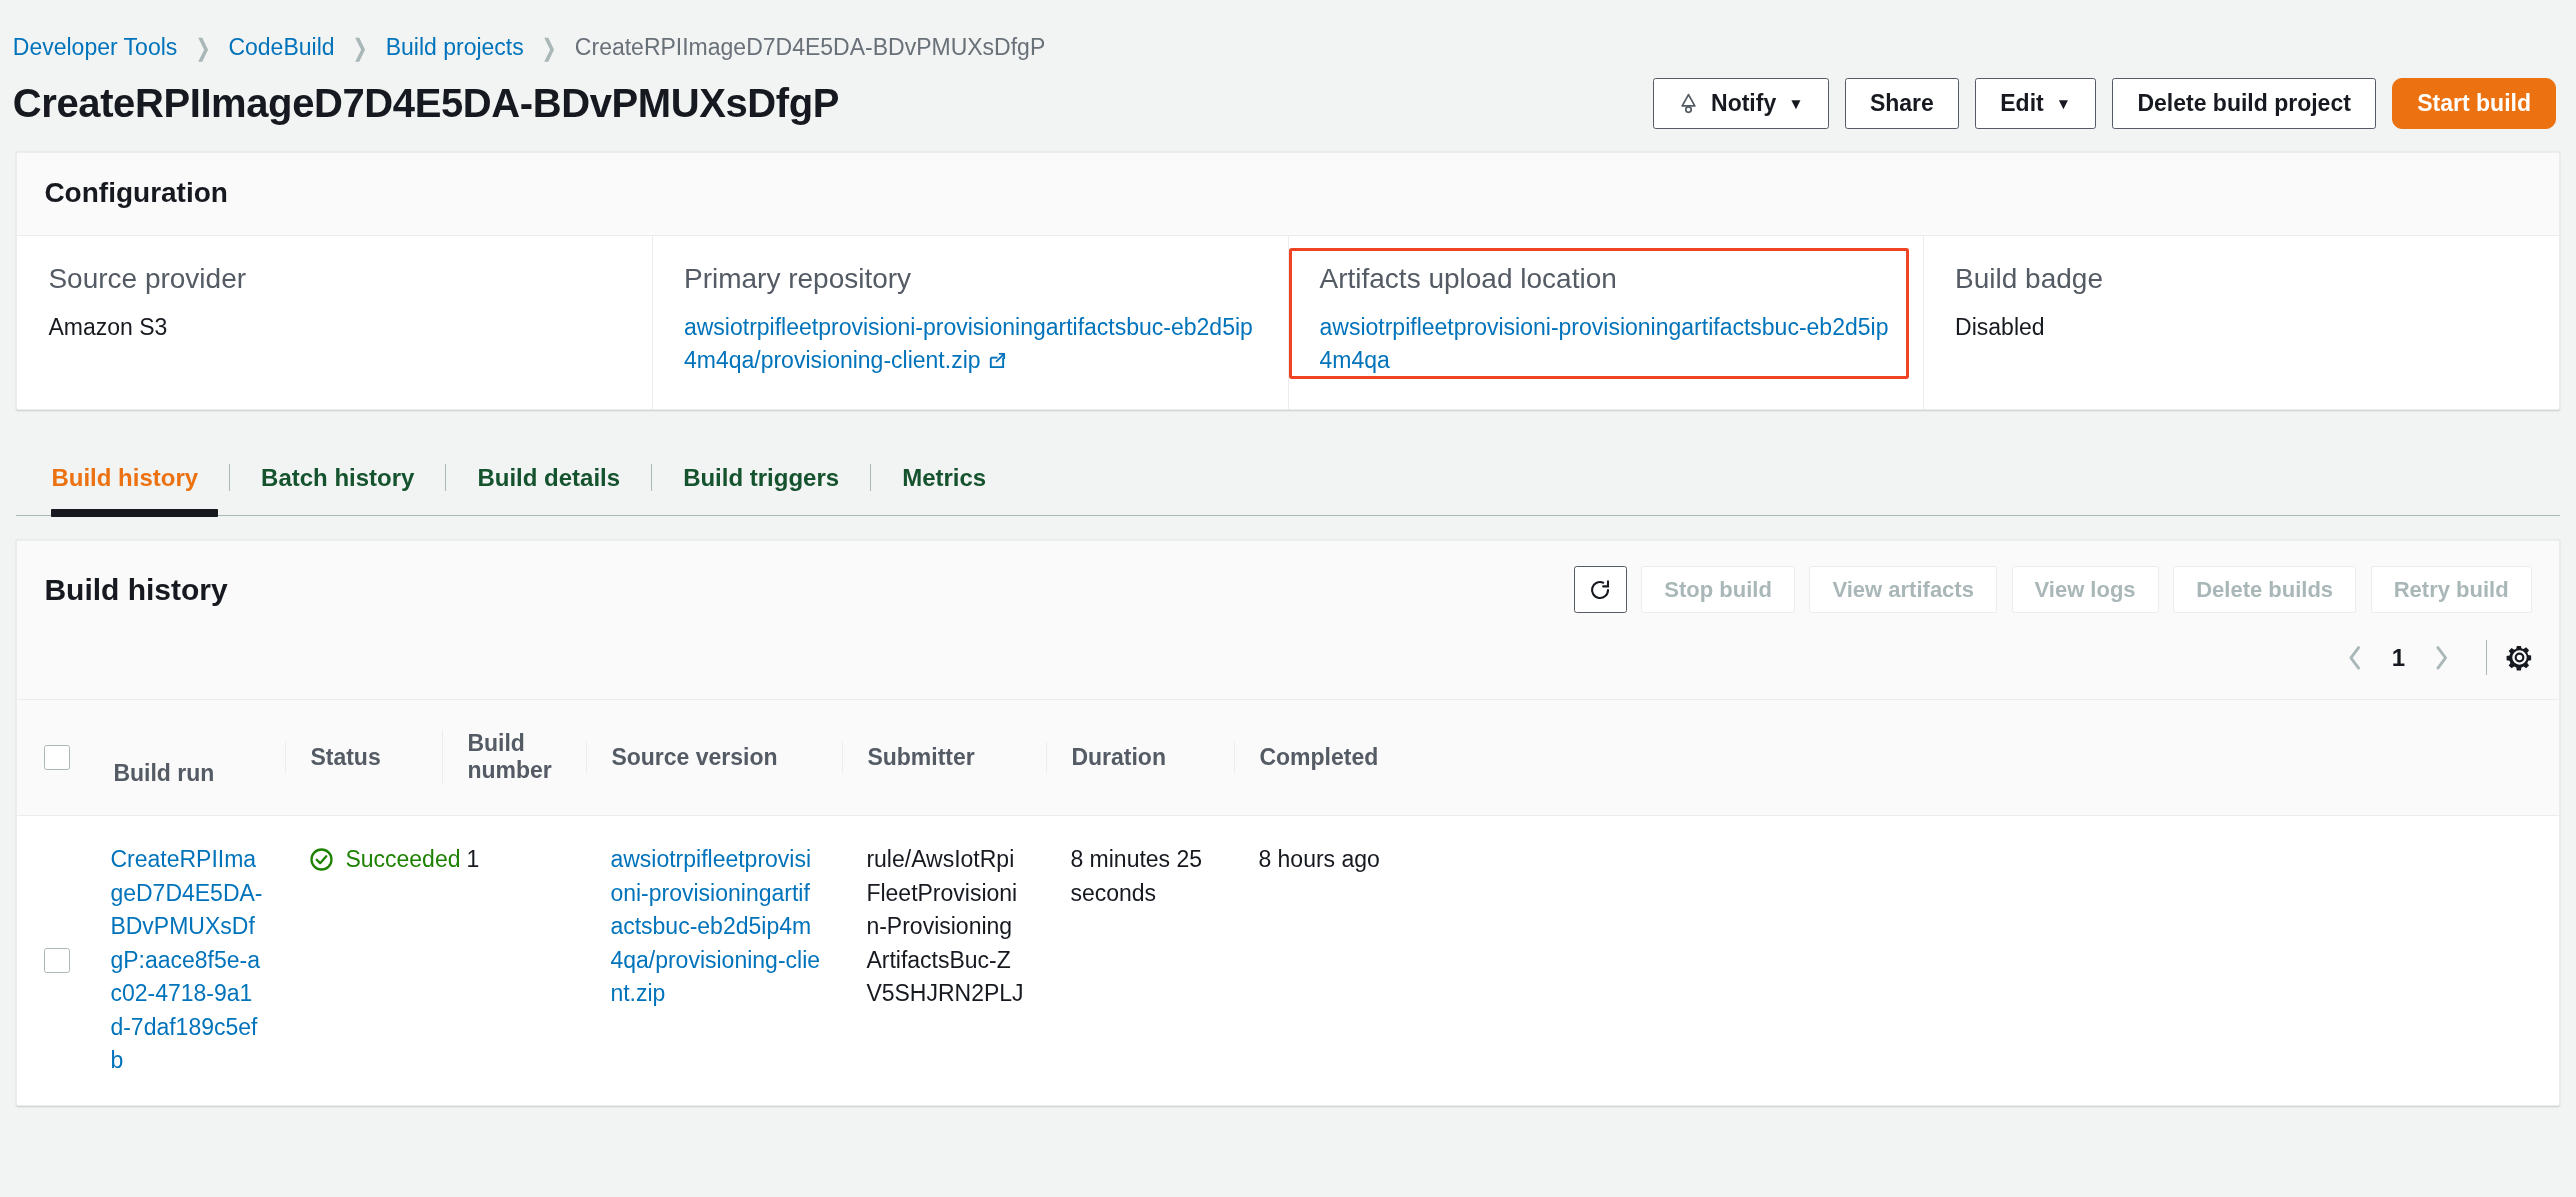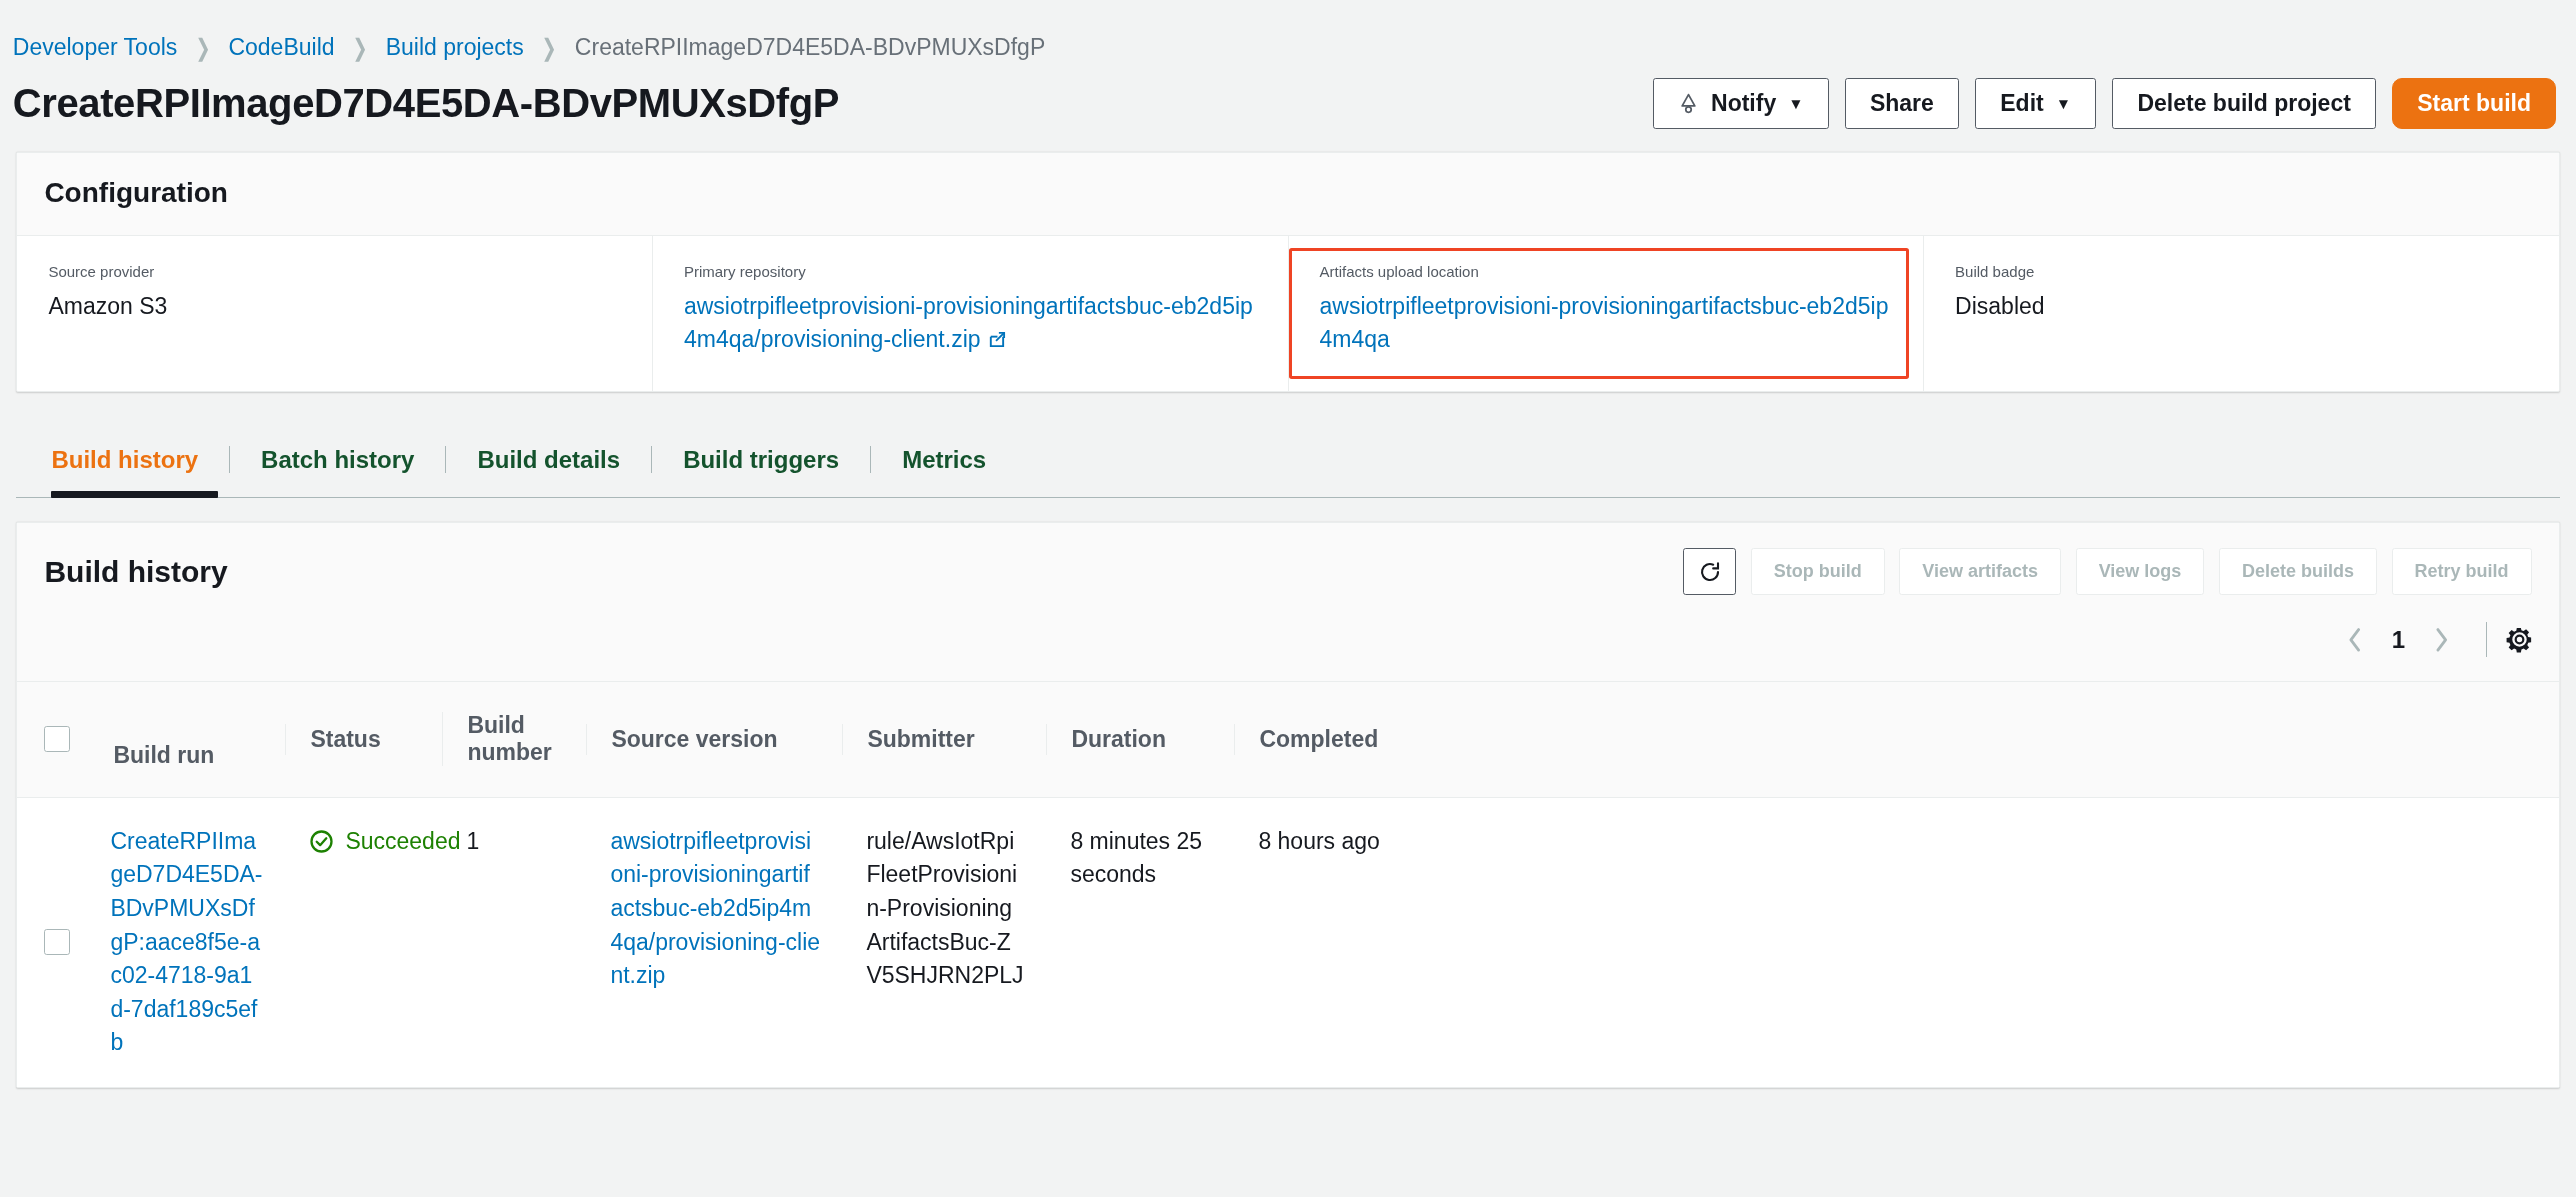--- a/index.html
+++ b/index.html
@@ -95,23 +95,23 @@
     min-height: 155px;
   }
   .config-col {
     flex: 1 1 0;
     padding: 27px 31px 31px 31px;
     border-left: 0.9px solid #eaeded;
     position: relative;
   }
   .config-col:first-child { border-left: none; }
   .cfg-label {
-    font-size: 15px;
+    font-size: 28px;
     color: #545b64;
-    margin-bottom: 10px;
+    margin-bottom: 16px;
   }
   .cfg-value {
     font-size: 23px;
     color: #16191f;
     line-height: 1.46;
     word-break: break-word;
   }
   .cfg-link {
     color: #0073bb;
     font-size: 23px;
@@ -172,21 +172,21 @@
     display: flex; align-items: center; justify-content: space-between;
     padding: 25.6px 27px 0 27px;
     background: #fafafa;
   }
   .bh-title { font-size: 30px; font-weight: bold; color: #16191f; }
   .bh-actions { display: flex; align-items: center; gap: 14.6px; }
   .btn-sm {
     height: 47px;
     padding: 0 22px;
     border-radius: 2.7px;
-    font-size: 18px;
+    font-size: 22px;
     font-weight: bold;
     font-family: "Liberation Sans", sans-serif;
     background: #fff;
     display: inline-flex; align-items: center; justify-content: center;
     white-space: nowrap;
   }
   .btn-sm.enabled {
     border: 0.9px solid #545b64;
     color: #16191f;
     cursor: pointer;

